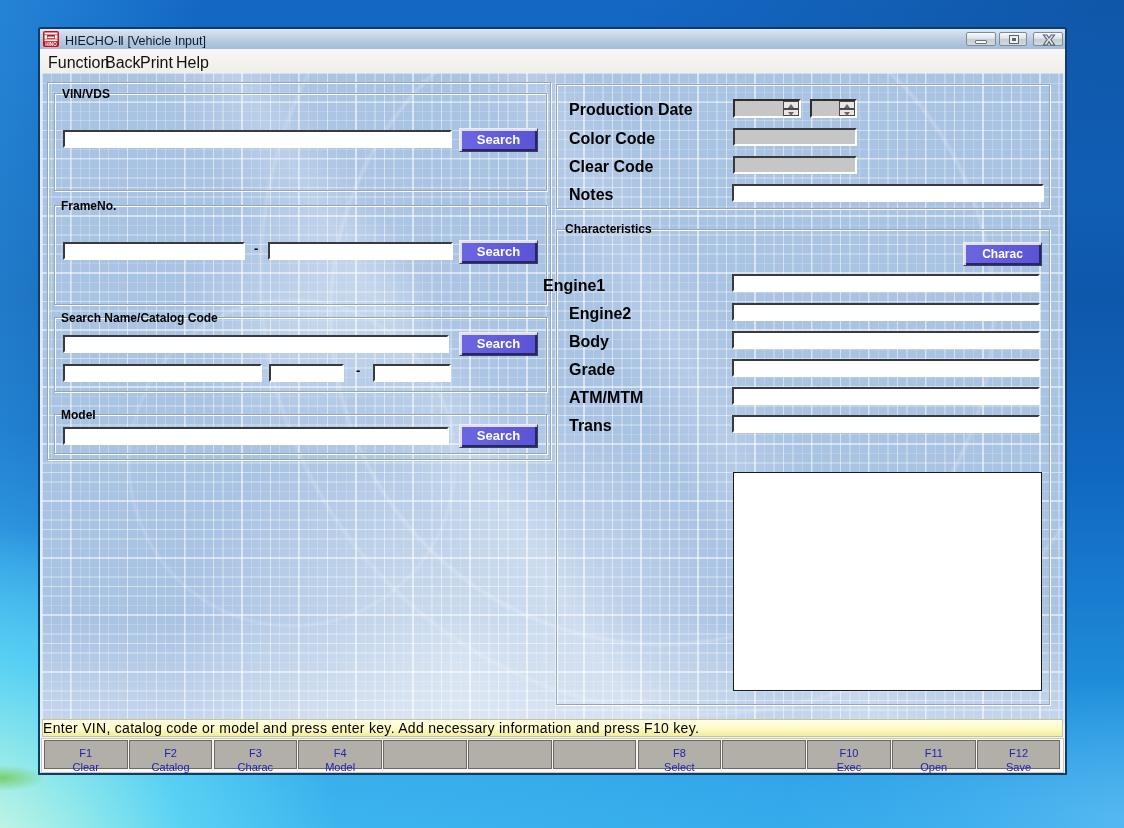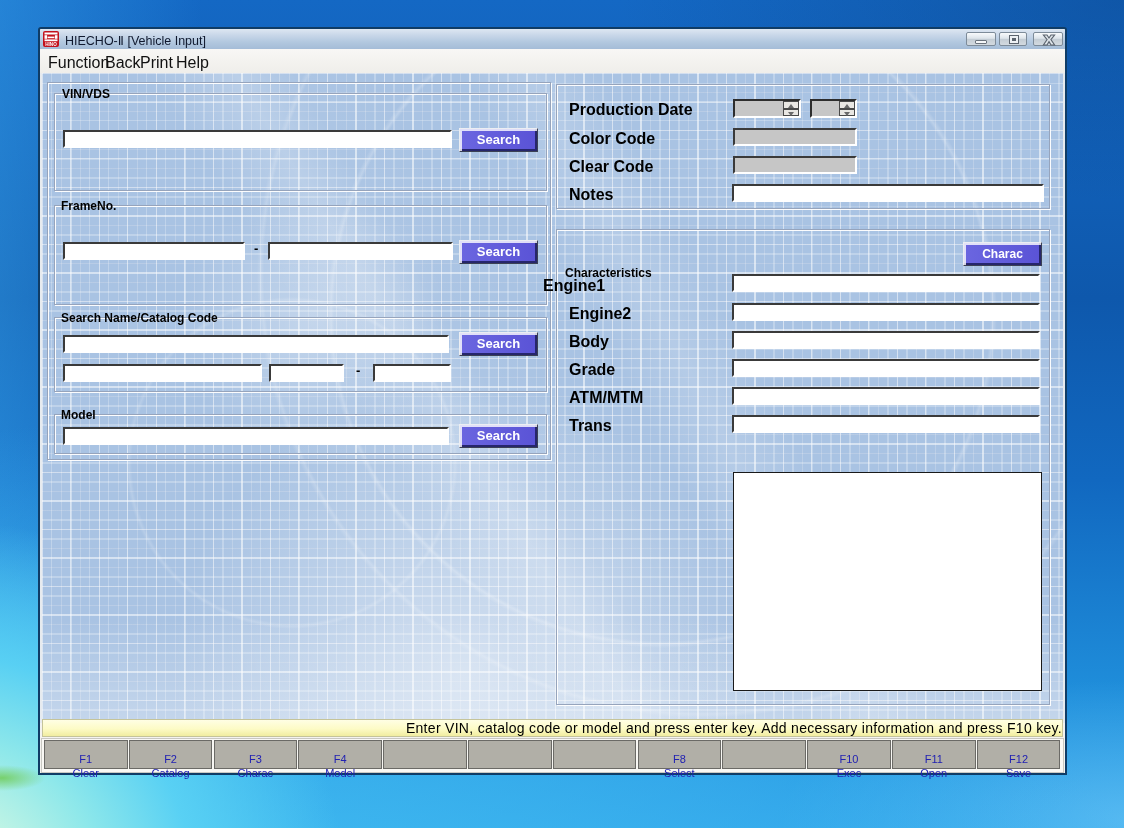--- a/index.html
+++ b/index.html
@@ -70,26 +70,26 @@
 .spin { background:#c6c6c6; border:2px solid; border-color:#2d2d2d #ffffff #ffffff #2d2d2d; }
 .spbtns { position:absolute; right:0; top:0; width:16px; height:100%; }
 .spbtn { position:absolute; left:0; width:16px; height:50%;
   background:#e9e7e3; border:1px solid #4a4a4a; }
 .arr { position:absolute; left:4px; width:0; height:0; border-left:3px solid transparent; border-right:3px solid transparent; }
 .arr.up { top:2px; border-bottom:4px solid #6a6a6a; }
 .arr.dn { top:2px; border-top:4px solid #6a6a6a; }
 
 .ybar { left:2px; top:690px; width:1021px; height:18px;
   background:linear-gradient(#fffee4 0%, #fdfbc6 55%, #f1eda0 100%);
-  border:1px solid #c5c49a; font-size:14px; letter-spacing:0.3px; color:#000; text-align:right; line-height:16px; }
+  border:1px solid #c5c49a; font-size:14px; letter-spacing:0.3px; color:#000; text-align:left; line-height:16px; }
 
 .fbar { left:1px; top:709px; width:1023px; height:35px; background:#f9f8f4; border:1px solid #c9c8c2; }
 .fkey { position:absolute; top:2px; width:83.5px; height:29px; background:#b1afa7;
   border:1px solid #6b6a66; color:#2121b2; font-size:11px; line-height:14px;
-  text-align:center; padding-top:11px; }
+  text-align:center; padding-top:5px; }
 </style>
 </head>
 <body>
 <div class="win">
 
   <div class="abs tbar"></div>
   <div class="abs" style="left:3px; top:2px; width:16px; height:16px;">
     <svg width="16" height="16" viewBox="0 0 16 16">
       <rect x="0" y="0" width="16" height="16" rx="2" fill="#c3111c"></rect>
       <rect x="1.5" y="1.5" width="13" height="2" fill="#fff"></rect>
@@ -174,21 +174,21 @@
       <div class="spbtn" style="top:50%;">
           <div class="arr dn"></div>
         </div>
     </div>
   </div>
   <div class="abs ginp" style="left:693px; top:99px; width:124px; height:18px;"></div>
   <div class="abs ginp" style="left:693px; top:127px; width:124px; height:18px;"></div>
   <div class="abs inp" style="left:692px; top:155px; width:312px; height:18px;"></div>
 
   <div class="abs gbox" style="left:516px; top:200px; width:494px; height:476px;"></div>
-  <div class="abs glabel" style="left:523px; top:193px;margin-top:44px;">Characteristics</div>
+  <div class="abs glabel" style="left:523px; top:193px;">Characteristics</div>
   <div class="abs sbtn" style="left:923px; top:213px; font-size:12px;">Charac</div>
   <div class="abs flabel" style="left:503px; top:248px;">Engine1</div>
   <div class="abs flabel" style="left:529px; top:276px;">Engine2</div>
   <div class="abs flabel" style="left:529px; top:304px;">Body</div>
   <div class="abs flabel" style="left:529px; top:332px;">Grade</div>
   <div class="abs flabel" style="left:529px; top:360px;">ATM/MTM</div>
   <div class="abs flabel" style="left:529px; top:388px;">Trans</div>
   <div class="abs inp" style="left:692px; top:245px; width:308px; height:18px;"></div>
   <div class="abs inp" style="left:692px; top:274px; width:308px; height:18px;"></div>
   <div class="abs inp" style="left:692px; top:302px; width:308px; height:18px;"></div>

